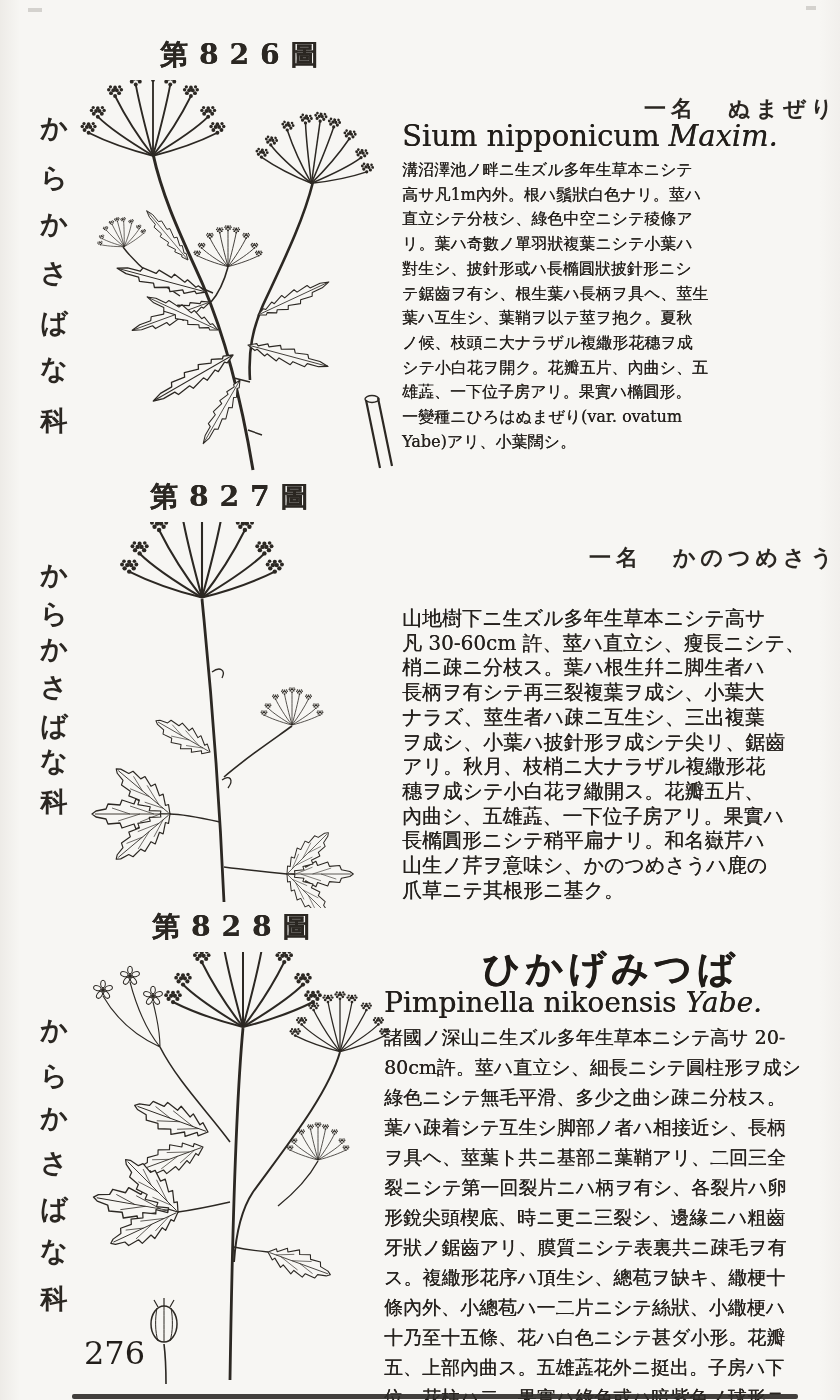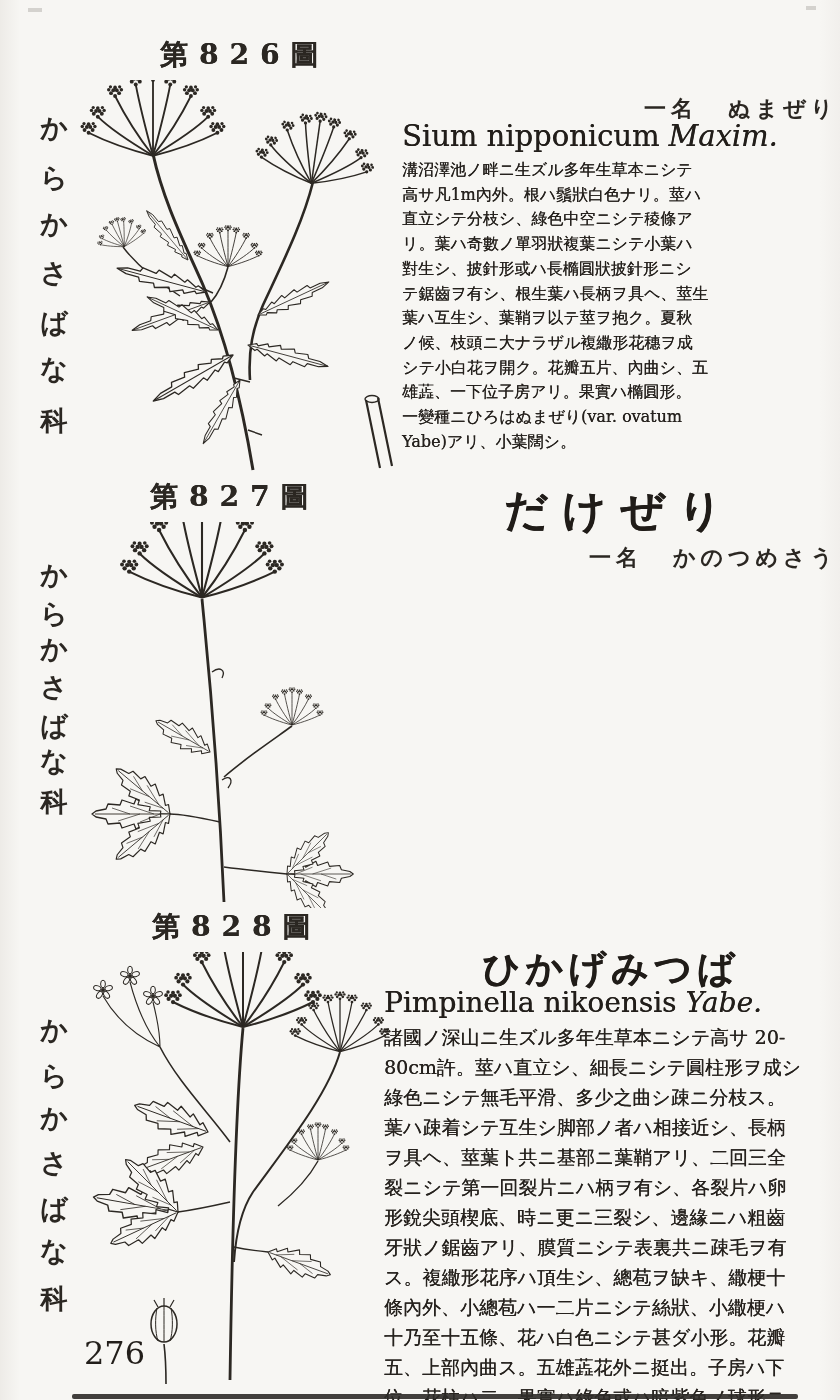--- a/index.html
+++ b/index.html
@@ -221,25 +221,36 @@
 リ。葉ハ奇數ノ單羽狀複葉ニシテ小葉ハ
 對生シ、披針形或ハ長橢圓狀披針形ニシ
 テ鋸齒ヲ有シ、根生葉ハ長柄ヲ具ヘ、莖生
 葉ハ互生シ、葉鞘ヲ以テ莖ヲ抱ク。夏秋
 ノ候、枝頭ニ大ナラザル複繖形花穗ヲ成
 シテ小白花ヲ開ク。花瓣五片、內曲シ、五
 雄蕋、一下位子房アリ。果實ハ橢圓形。
 一變種ニひろはぬまぜり(var. ovatum
 Yabe)アリ、小葉闊シ。</div>
 
-  <div class="etitle t2">だけぜり</div>
   <div class="alias a2">
     <span>一名</span>
     <span>かのつめさう</span>
   </div>
+  <div class="ebody b2">山地樹下ニ生ズル多年生草本ニシテ高サ
+凡 30-60cm 許、莖ハ直立シ、瘦長ニシテ、
+梢ニ疎ニ分枝ス。葉ハ根生幷ニ脚生者ハ
+長柄ヲ有シテ再三裂複葉ヲ成シ、小葉大
+ナラズ、莖生者ハ疎ニ互生シ、三出複葉
+ヲ成シ、小葉ハ披針形ヲ成シテ尖リ、鋸齒
+アリ。秋月、枝梢ニ大ナラザル複繖形花
+穗ヲ成シテ小白花ヲ繖開ス。花瓣五片、
+內曲シ、五雄蕋、一下位子房アリ。果實ハ
+長橢圓形ニシテ稍平扁ナリ。和名嶽芹ハ
+山生ノ芹ヲ意味シ、かのつめさうハ鹿の
+爪草ニテ其根形ニ基ク。</div>
 
   <div class="etitle t3">ひかげみつば</div>
   <div class="latin l3">
     <span class="ln">Pimpinella nikoensis</span><span class="la">Yabe.</span>
   </div>
   <div class="ebody b3">諸國ノ深山ニ生ズル多年生草本ニシテ高サ 20-
 80cm許。莖ハ直立シ、細長ニシテ圓柱形ヲ成シ
 綠色ニシテ無毛平滑、多少之曲シ疎ニ分枝ス。
 葉ハ疎着シテ互生シ脚部ノ者ハ相接近シ、長柄
 ヲ具ヘ、莖葉ト共ニ基部ニ葉鞘アリ、二回三全

